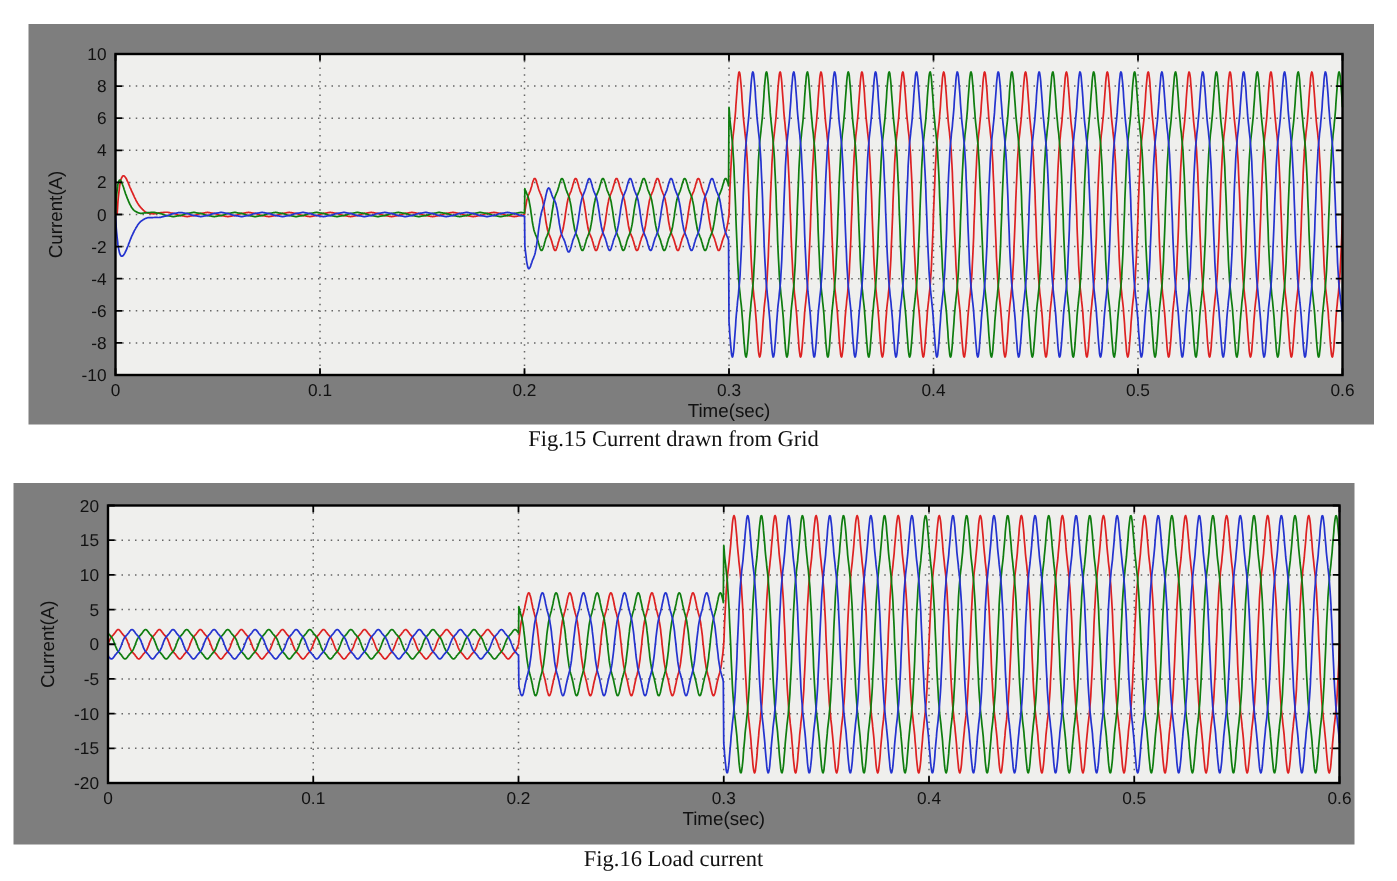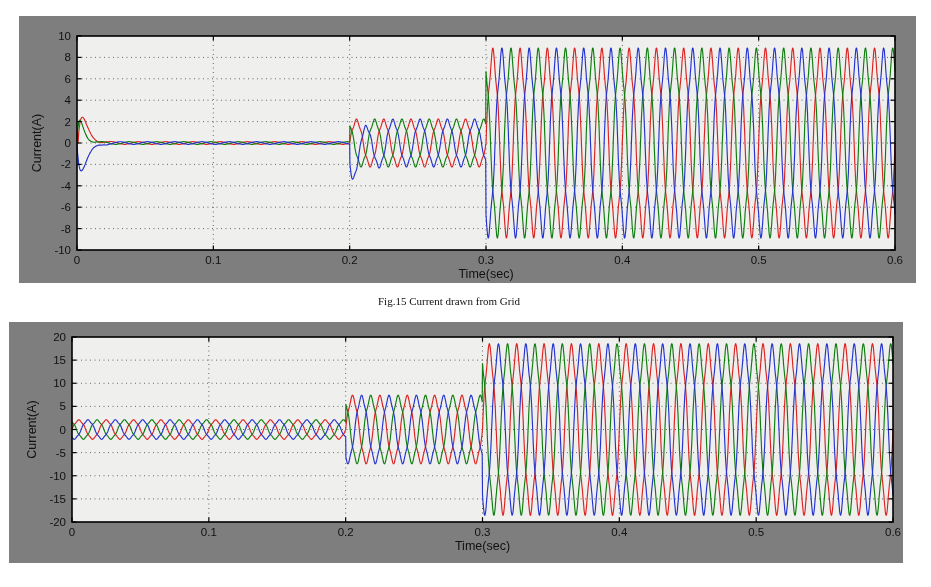--- a/index.html
+++ b/index.html
@@ -3,21 +3,21 @@
 <meta charset="utf-8">
 <style>
   html,body{margin:0;padding:0;background:#ffffff;}
   .page{position:relative;width:931px;height:587px;background:#ffffff;overflow:hidden;
         font-family:"Liberation Sans",sans-serif;}
   .panel{position:absolute;background:#7e7e7e;}
   #panel0{left:19px;top:16px;width:897px;height:267px;}
   #panel1{left:9px;top:322px;width:894px;height:241px;}
   .plot{position:absolute;left:0;top:0;display:block;}
   .caption{position:absolute;text-align:center;color:#111;
-           font-family:"Liberation Serif",serif;font-size:11px;margin-top:10px;}
+           font-family:"Liberation Serif",serif;font-size:15px;}
   #caption0{left:19px;top:285px;width:860px;}
   #caption1{left:9px;top:565px;width:880px;}
 </style>
 </head>
 <body>
 
 <div class="page">
 
   <div class="panel" id="panel0">
     <svg class="plot" id="plot0" width="897" height="267">
@@ -164,14 +164,15 @@
         <text x="57" y="134.625" text-anchor="end" font-size="11.5" font-family="&quot;Liberation Sans&quot;,sans-serif" fill="#111111">-5</text>
         <text x="57" y="111.5" text-anchor="end" font-size="11.5" font-family="&quot;Liberation Sans&quot;,sans-serif" fill="#111111">0</text>
         <text x="57" y="88.375" text-anchor="end" font-size="11.5" font-family="&quot;Liberation Sans&quot;,sans-serif" fill="#111111">5</text>
         <text x="57" y="65.25" text-anchor="end" font-size="11.5" font-family="&quot;Liberation Sans&quot;,sans-serif" fill="#111111">10</text>
         <text x="57" y="42.125" text-anchor="end" font-size="11.5" font-family="&quot;Liberation Sans&quot;,sans-serif" fill="#111111">15</text>
         <text x="57" y="19" text-anchor="end" font-size="11.5" font-family="&quot;Liberation Sans&quot;,sans-serif" fill="#111111">20</text>
         <text x="473.5" y="228" text-anchor="middle" font-size="12.5" font-family="&quot;Liberation Sans&quot;,sans-serif" fill="#111111">Time(sec)</text>
         <text x="27" y="107.5" text-anchor="middle" font-size="12.5" font-family="&quot;Liberation Sans&quot;,sans-serif" fill="#111111" transform="rotate(-90 27 107.5)">Current(A)</text>
       </svg>
   </div>
+  <div class="caption" id="caption1">Fig.16 Load current</div>
 
 </div>
 
 </body></html>

